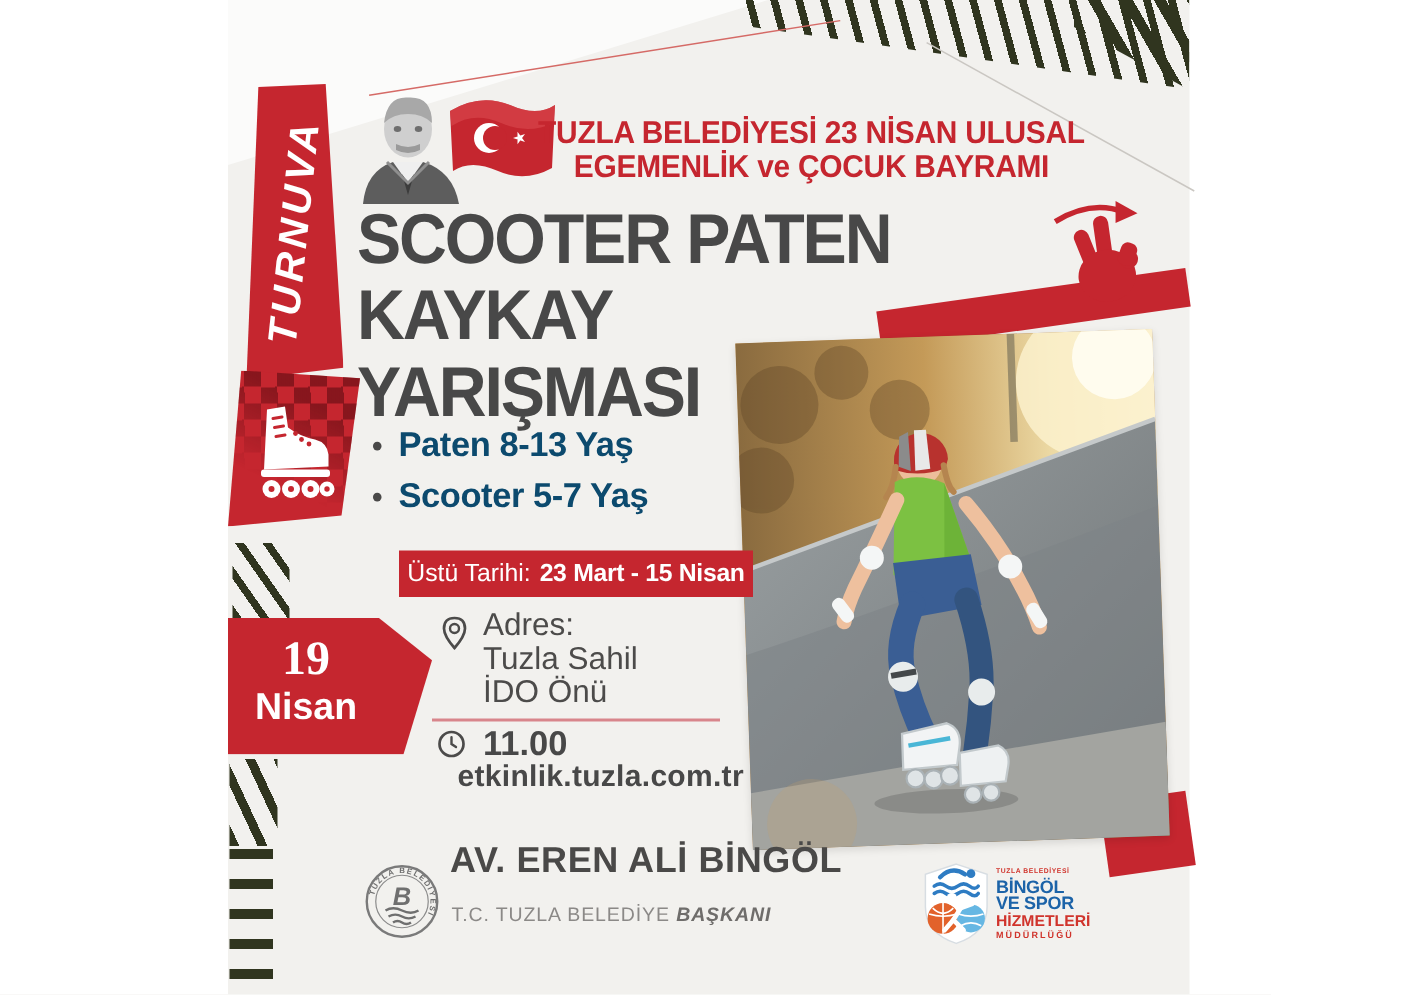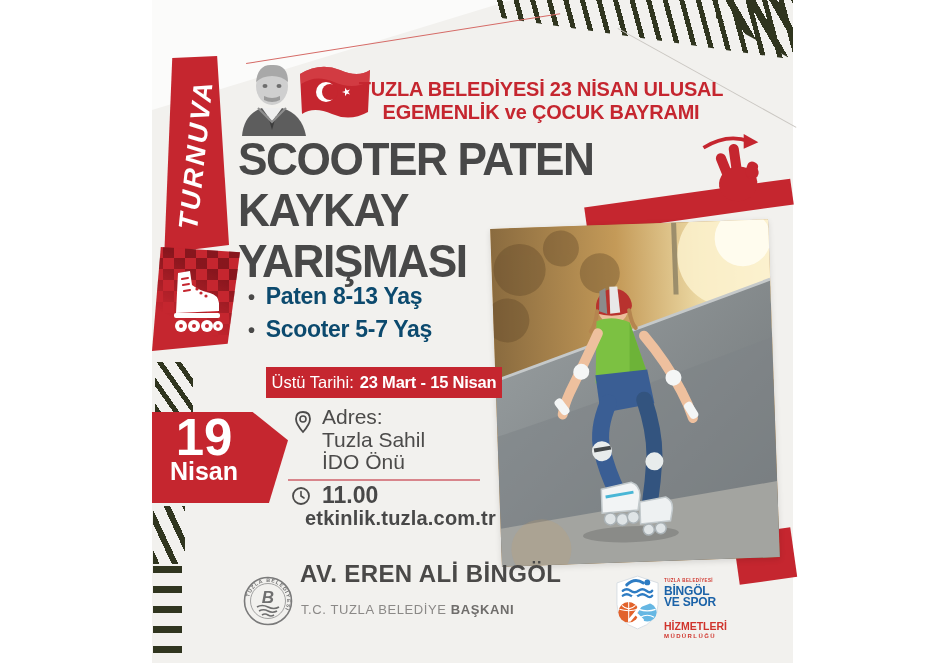--- a/index.html
+++ b/index.html
@@ -74,21 +74,21 @@
   
   #reg-banner{left:266px;top:367px;width:236px;height:31px;background:#c5262f;z-index:3;
     display:flex;align-items:center;justify-content:center;color:#fff;font-size:16.5px;}
   #reg-banner .lbl{font-weight:normal;margin-right:6px;}
   #reg-banner .dts{font-weight:bold;letter-spacing:-.2px;text-align:center;}
 
   
   #date-badge{left:152px;top:412px;width:136px;height:91px;background:#c5262f;z-index:3;
     clip-path:polygon(0 0,74% 0,100% 31%,86% 100%,0 100%);
     color:#fff;text-align:center;padding-top:6px;box-sizing:border-box;}
-  #date-badge .day{font-size:51px;font-weight:bold;line-height:40px;width:104px;}
+  #date-badge .day{font-size:32px;font-weight:bold;line-height:40px;width:104px;font-family:Liberation Serif, serif;}
   #date-badge .month{font-size:25px;font-weight:bold;line-height:26px;width:104px;}
   #date-badge .weekday{font-size:23px;font-weight:normal;line-height:23px;width:104px;margin-top:24px;}
 
   
   #pin-icon{left:293px;top:410px;z-index:3;}
   #address{left:322px;top:406px;z-index:3;color:#4c4b4a;font-size:21px;line-height:22.5px;}
   #divider{left:288px;top:479px;width:192px;height:2px;background:#d8858b;z-index:3;}
   #clock-icon{left:291px;top:486px;z-index:3;}
   #time{left:322px;top:482px;z-index:3;color:#484848;font-size:23px;font-weight:bold;}
 
@@ -106,27 +106,27 @@
   #photo svg{display:block;width:100%;height:100%;}
 
   
   #swipe{left:698px;top:126px;width:64px;height:80px;z-index:3;}
 
   
   #seal{left:243px;top:576px;width:50px;height:50px;z-index:3;}
   #mayor-name{left:300px;top:560px;z-index:3;color:#4a4948;font-weight:bold;
     font-size:24px;letter-spacing:.4px;}
   #mayor-title{left:301px;top:602px;z-index:3;color:#8b8987;font-size:13px;letter-spacing:.6px;}
-  #mayor-title .b{font-weight:bold;color:#6f6d6b;}
+  #mayor-title .b{font-weight:bold;color:#6f6d6b;font-style:italic;}
 
   #shield{left:614px;top:575px;width:47px;height:55px;z-index:3;}
   #sports-text{left:664px;top:579px;width:78px;z-index:3;line-height:1;}
   #sports-text .t0{font-size:4.5px;color:#d0342c;font-weight:bold;letter-spacing:.4px;margin-bottom:2px;}
   #sports-text .t1,#sports-text .t2{font-size:12px;color:#1c63a8;font-weight:bold;letter-spacing:-.2px;line-height:11.5px;}
-  #sports-text .t3{font-size:10.5px;color:#d0342c;font-weight:bold;line-height:11px;margin-top:12px;}
+  #sports-text .t3{font-size:10.5px;color:#d0342c;font-weight:bold;line-height:11px;}
   #sports-text .t4{font-size:6px;color:#d0342c;font-weight:bold;letter-spacing:1.4px;line-height:8px;}
 </style>
 </head>
 <body>
 
 <div class="abs" id="poster-bg"></div>
 <div class="abs" id="white-wedge"></div>
 
 <div class="abs" id="top-stripes"></div>
 <div class="abs" id="corner-stripes"></div>

